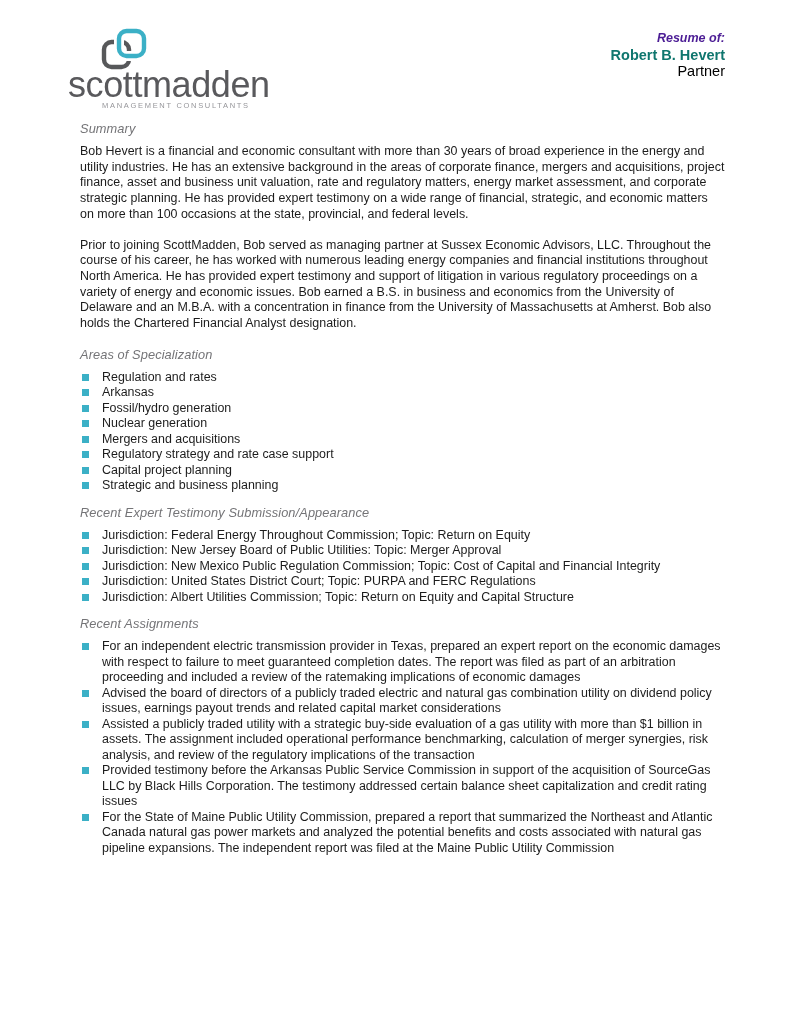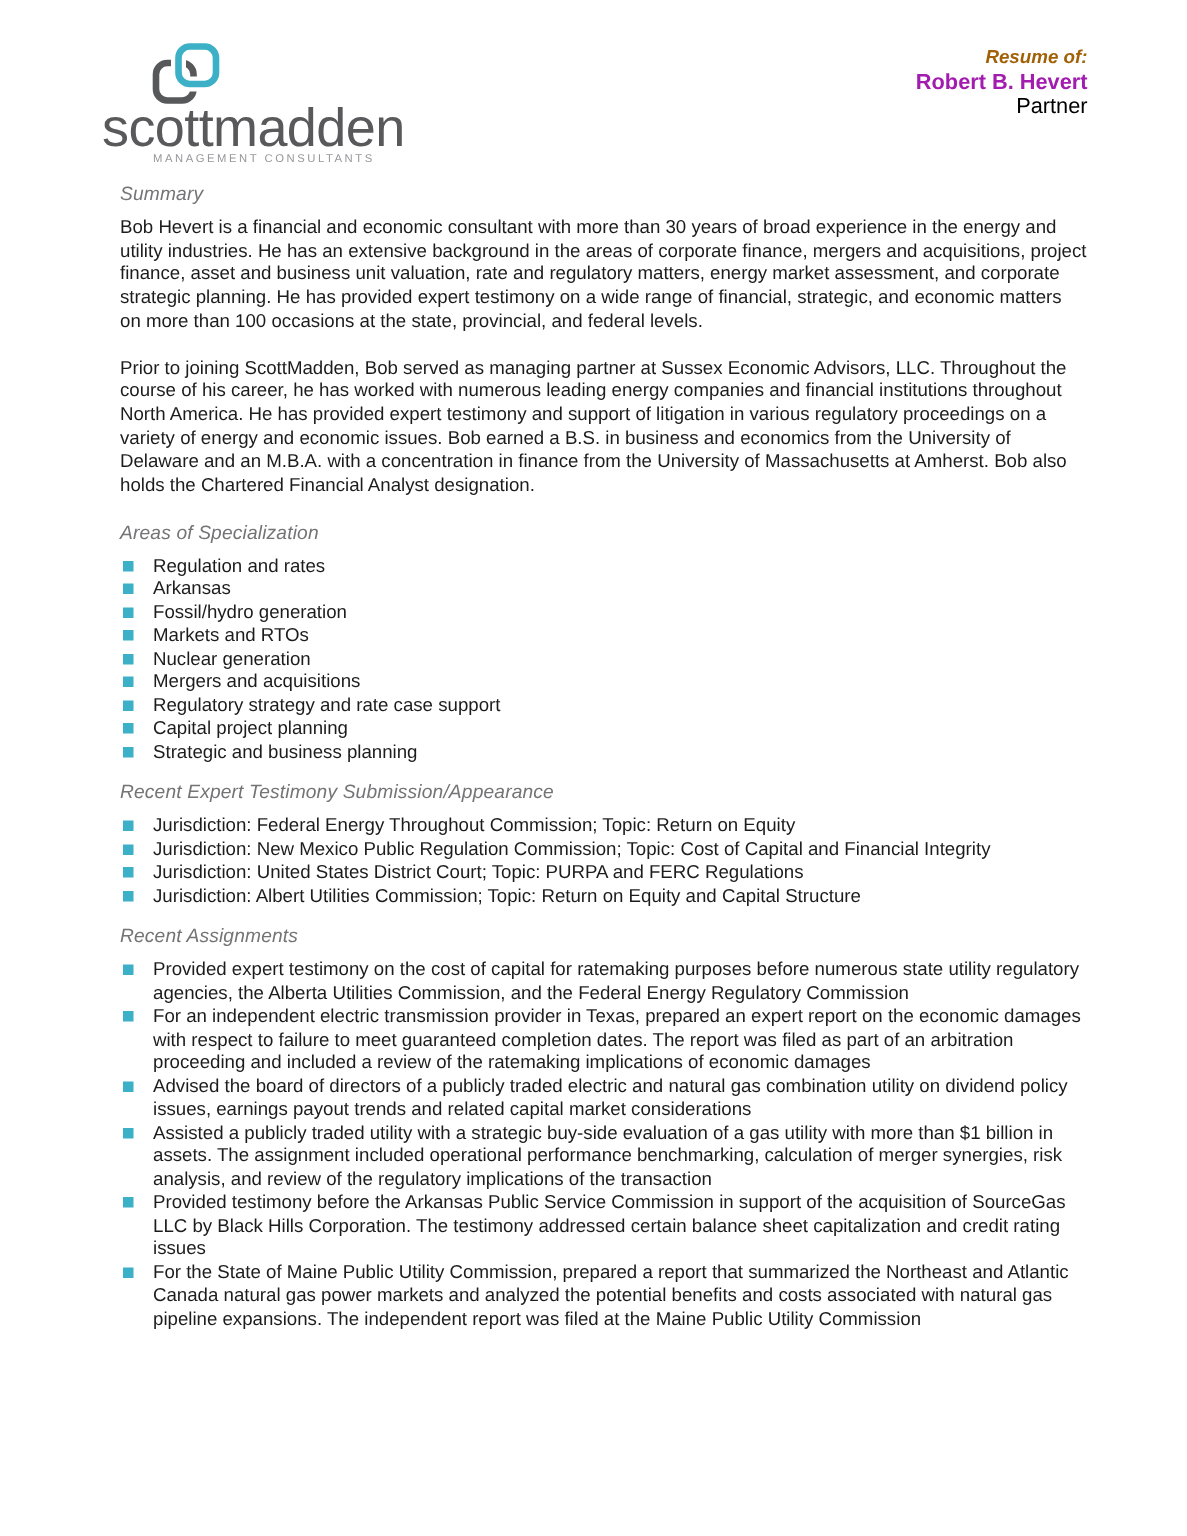--- a/index.html
+++ b/index.html
@@ -36,22 +36,22 @@
     font-size: 7.5px;
     letter-spacing: 1.7px;
     color: #96969a;
     margin: 3px 0 16px 34px;
   }
   .resume-meta {
     text-align: right;
     padding-top: 2px;
     line-height: 16.5px;
   }
-  .resume-of { font-style: italic; font-weight: 700; font-size: 12.5px; color: #a16207; }
-  .person-name { font-weight: 700; font-size: 14.5px; color: #a21caf; }
+  .resume-of { font-style: italic; font-weight: 700; font-size: 12.5px; color: #4c1d95; }
+  .person-name { font-weight: 700; font-size: 14.5px; color: #0f766e; }
   .person-title { font-weight: 400; font-size: 14.5px; color: #000; }
 
   
   .content { margin-top: 8px; margin-left: 12px; }
   .section-heading {
     font-style: italic;
     font-weight: 400;
     font-size: 12.8px;
     color: #747477;
     margin: 11px 0 8px 0;
@@ -112,39 +112,38 @@
 
     <h2 class="section-heading">Summary</h2>
     <p class="body-para">Bob Hevert is a financial and economic consultant with more than 30 years of broad experience in the energy and utility industries. He has an extensive background in the areas of corporate finance, mergers and acquisitions, project finance, asset and business unit valuation, rate and regulatory matters, energy market assessment, and corporate strategic planning. He has provided expert testimony on a wide range of financial, strategic, and economic matters on more than 100 occasions at the state, provincial, and federal levels.</p>
     <p class="body-para">Prior to joining ScottMadden, Bob served as managing partner at Sussex Economic Advisors, LLC. Throughout the course of his career, he has worked with numerous leading energy companies and financial institutions throughout North America. He has provided expert testimony and support of litigation in various regulatory proceedings on a variety of energy and economic issues. Bob earned a B.S. in business and economics from the University of Delaware and an M.B.A. with a concentration in finance from the University of Massachusetts at Amherst. Bob also holds the Chartered Financial Analyst designation.</p>
 
     <h2 class="section-heading">Areas of Specialization</h2>
     <ul class="bullet-list">
       <li><span class="sq"></span><span>Regulation and rates</span></li>
       <li><span class="sq"></span><span>Arkansas</span></li>
       <li><span class="sq"></span><span>Fossil/hydro generation</span></li>
-      <li><span class="sq"></span><span>Markets and RTOs</span></li>
       <li><span class="sq"></span><span>Nuclear generation</span></li>
       <li><span class="sq"></span><span>Mergers and acquisitions</span></li>
       <li><span class="sq"></span><span>Regulatory strategy and rate case support</span></li>
       <li><span class="sq"></span><span>Capital project planning</span></li>
       <li><span class="sq"></span><span>Strategic and business planning</span></li>
     </ul>
 
     <h2 class="section-heading">Recent Expert Testimony Submission/Appearance</h2>
     <ul class="bullet-list">
       <li><span class="sq"></span><span>Jurisdiction: Federal Energy Throughout Commission; Topic: Return on Equity</span></li>
+      <li><span class="sq"></span><span>Jurisdiction: New Jersey Board of Public Utilities: Topic: Merger Approval</span></li>
       <li><span class="sq"></span><span>Jurisdiction: New Mexico Public Regulation Commission; Topic: Cost of Capital and Financial Integrity</span></li>
       <li><span class="sq"></span><span>Jurisdiction: United States District Court; Topic: PURPA and FERC Regulations</span></li>
       <li><span class="sq"></span><span>Jurisdiction: Albert Utilities Commission; Topic: Return on Equity and Capital Structure</span></li>
     </ul>
 
     <h2 class="section-heading">Recent Assignments</h2>
     <ul class="bullet-list">
-      <li><span class="sq"></span><span>Provided expert testimony on the cost of capital for ratemaking purposes before numerous state utility regulatory agencies, the Alberta Utilities Commission, and the Federal Energy Regulatory Commission</span></li>
       <li><span class="sq"></span><span>For an independent electric transmission provider in Texas, prepared an expert report on the economic damages with respect to failure to meet guaranteed completion dates. The report was filed as part of an arbitration proceeding and included a review of the ratemaking implications of economic damages</span></li>
       <li><span class="sq"></span><span>Advised the board of directors of a publicly traded electric and natural gas combination utility on dividend policy issues, earnings payout trends and related capital market considerations</span></li>
       <li><span class="sq"></span><span>Assisted a publicly traded utility with a strategic buy-side evaluation of a gas utility with more than $1 billion in assets. The assignment included operational performance benchmarking, calculation of merger synergies, risk analysis, and review of the regulatory implications of the transaction</span></li>
       <li><span class="sq"></span><span>Provided testimony before the Arkansas Public Service Commission in support of the acquisition of SourceGas LLC by Black Hills Corporation. The testimony addressed certain balance sheet capitalization and credit rating issues</span></li>
       <li><span class="sq"></span><span>For the State of Maine Public Utility Commission, prepared a report that summarized the Northeast and Atlantic Canada natural gas power markets and analyzed the potential benefits and costs associated with natural gas pipeline expansions. The independent report was filed at the Maine Public Utility Commission</span></li>
     </ul>
 
   </div>
 </div>
 

